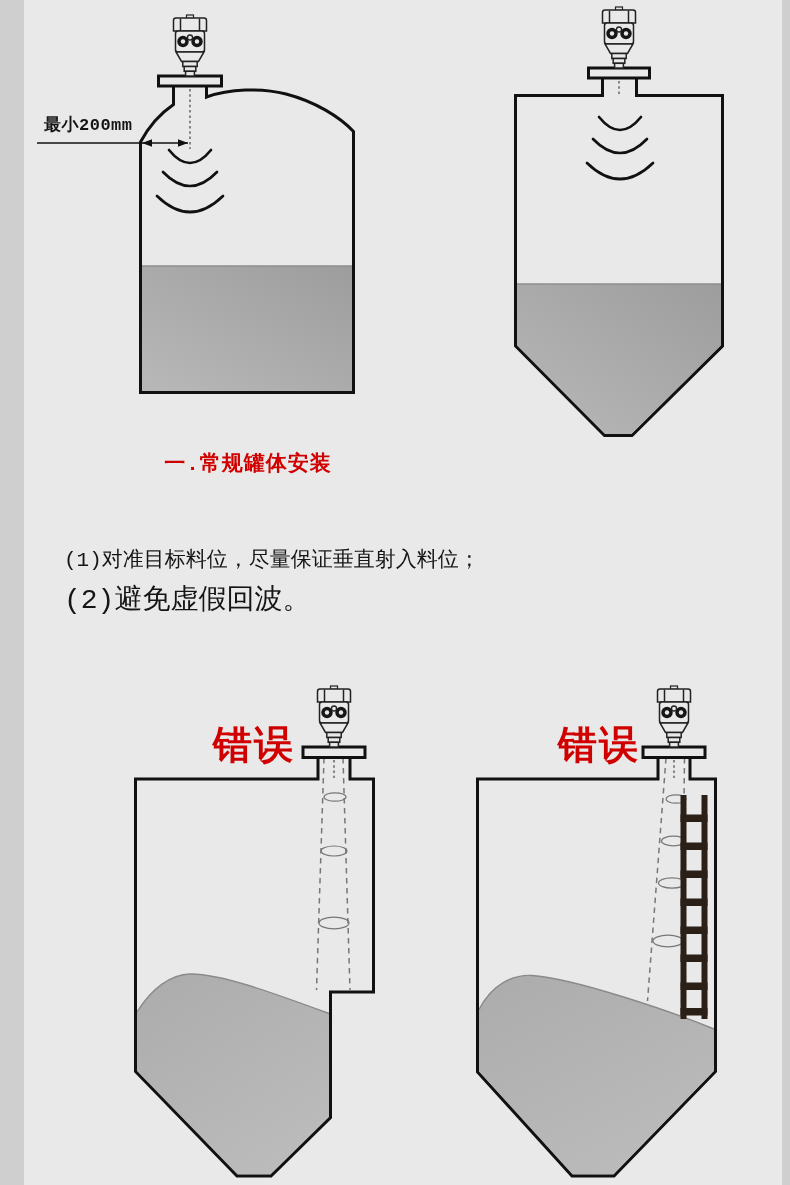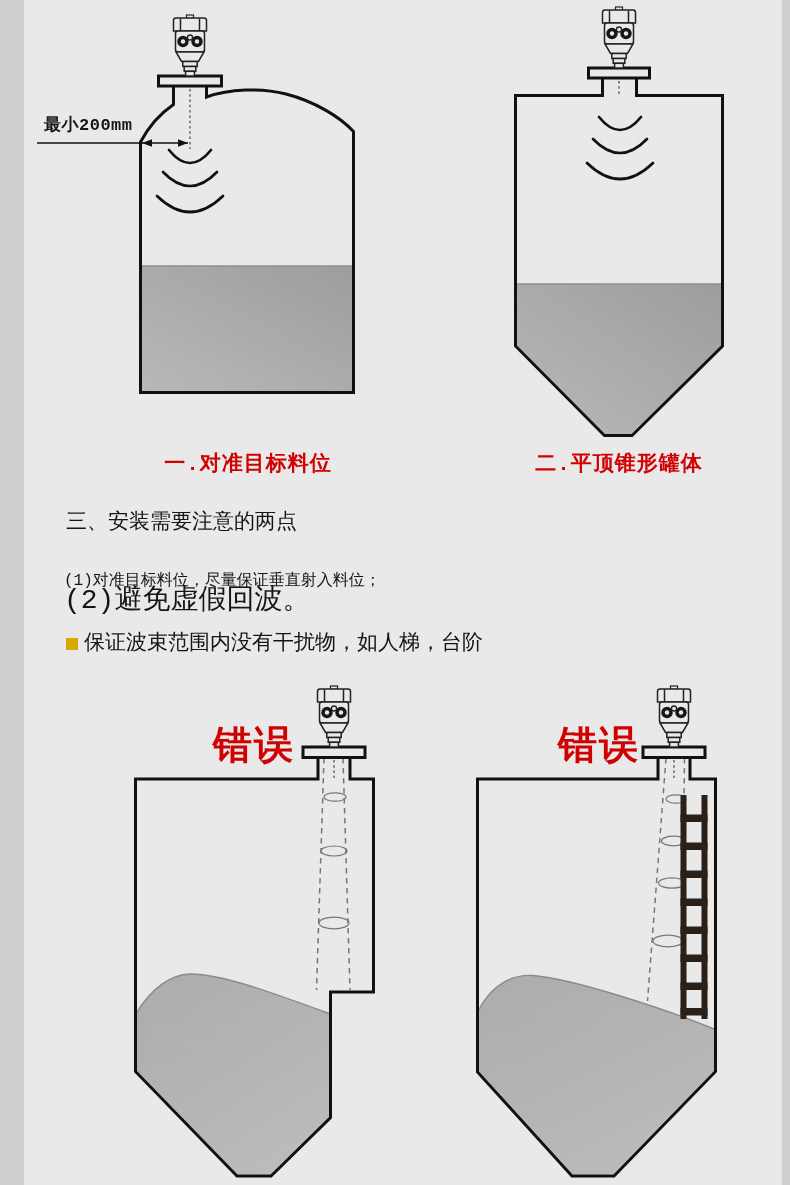--- a/index.html
+++ b/index.html
@@ -12,21 +12,21 @@
     font-family:Liberation Mono, monospace;
     margin-left:24px;
   }
   #diagram-svg{position:absolute;left:0;top:0;width:790px;height:1185px;}
   .t{position:absolute;white-space:nowrap;color:#151515;line-height:1.15;}
   .t-min-dist{left:20px;top:116px;font-size:17px;font-weight:bold;letter-spacing:.5px;}
   .t-caption{font-size:21px;font-weight:bold;color:#d10000;text-align:center;letter-spacing:1px;}
   .t-caption-1{left:116px;top:453px;width:216px;}
   .t-caption-2{left:488px;top:453px;width:214px;}
   .t-heading{left:42px;top:511px;font-size:21px;}
-  .t-point1{left:40px;top:572px;font-size:16px;}
+  .t-point1{left:40px;top:549px;font-size:21px;}
   .t-point2{left:40px;top:585px;font-size:28px;}
   .t-note{left:42px;top:632px;font-size:21px;display:flex;align-items:center;}
   .bullet{
     display:inline-block;width:12px;height:12px;
     background:#d9a800;margin-right:6px;flex:0 0 auto;
   }
   .t-error{font-size:39px;font-weight:bold;color:#d10000;text-align:center;letter-spacing:2px;}
   .t-error-1{left:150px;top:726px;width:160px;}
   .t-error-2{left:495px;top:726px;width:160px;}
 </style>
@@ -142,31 +142,25 @@
         <rect x="656.5" y="1008" width="27" height="7.5"></rect>
       </g>
       <line x1="650" y1="691" x2="650" y2="778" stroke="#444" stroke-width="1.2" stroke-dasharray="2.5,2.8"></line>
       <rect x="619" y="747" width="62" height="10.5" fill="#e9e9e9" stroke="#111" stroke-width="3"></rect>
       <use href="#sensor" transform="translate(650,689)"></use>
     </g>
   </svg>
 
   <div class="t t-min-dist">最小200mm</div>
 
-  <div class="t t-caption t-caption-1">一.对准目标料位</div>
+  <div class="t t-caption t-caption-1">一.常规罐体安装</div>
 
-  <div class="t t-caption t-caption-2">二.平顶锥形罐体</div>
 
-  <div class="t t-heading">三、安装需要注意的两点</div>
 
   <div class="t t-point1">(1)对准目标料位，尽量保证垂直射入料位；</div>
 
   <div class="t t-point2">(2)避免虚假回波。</div>
 
-  <div class="t t-note">
-    <span class="bullet"></span>
-    <span>保证波束范围内没有干扰物，如人梯，台阶</span>
-  </div>
 
   <div class="t t-error t-error-1">错误</div>
 
   <div class="t t-error t-error-2">错误</div>
 </div>
 
 </body></html>

